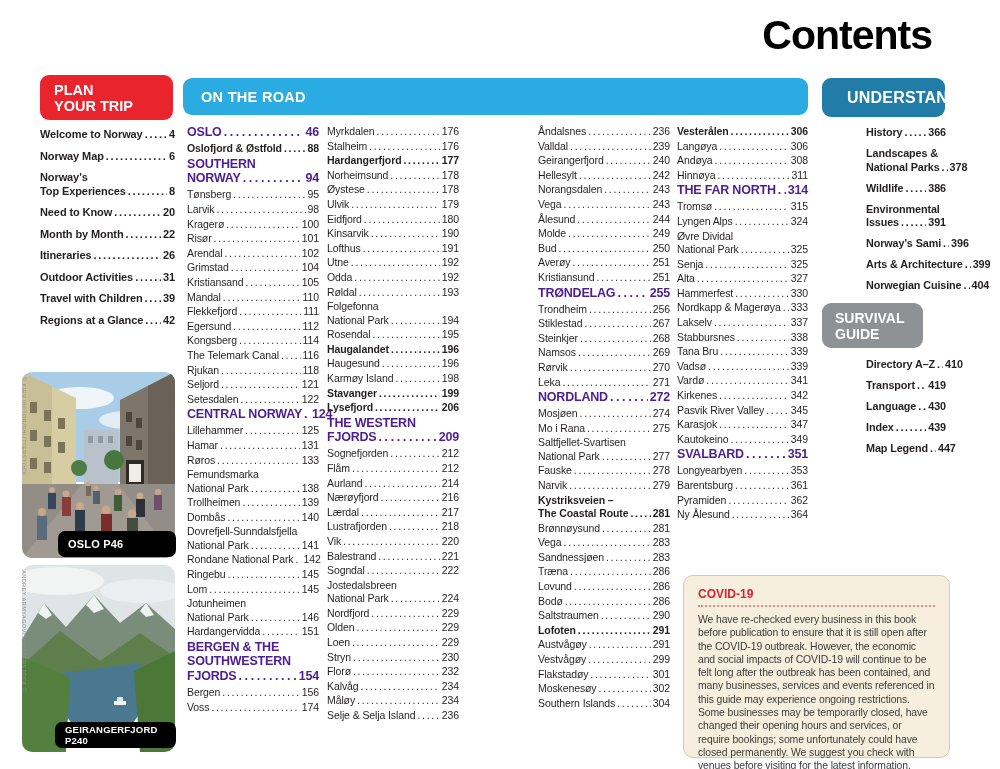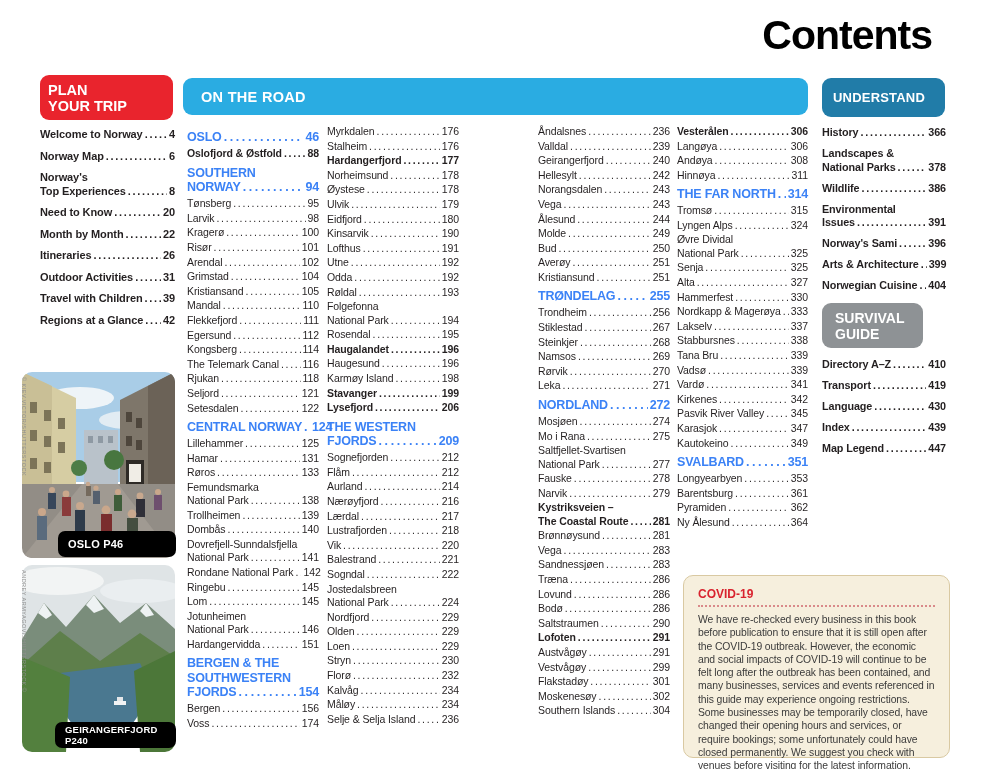--- a/index.html
+++ b/index.html
@@ -11,50 +11,50 @@
   .page-title{
     position:absolute;top:12px;right:68px;
     font-size:41px;font-weight:700;letter-spacing:-1px;color:#000;
   }
   
   .banner{
     position:absolute;border-radius:9px;color:#fff;font-weight:700;
     display:flex;align-items:center;box-sizing:border-box;
   }
   .plan-banner{left:40px;top:75px;width:133px;height:45px;background:#e9242d;
-    padding-left:8px;font-size:14.5px;line-height:16px;}
+    padding-left:14px;font-size:14.5px;line-height:16px;}
   .road-banner{left:183px;top:78px;width:625px;height:37px;background:#2aace2;
     padding-left:18px;font-size:14.5px;letter-spacing:.3px;}
   .understand-banner{left:822px;top:78px;width:123px;height:39px;background:#217ca8;
-    padding-left:11px;font-size:13px;letter-spacing:.2px;}
+    padding-left:25px;font-size:16px;letter-spacing:.2px;}
   .survival-banner{left:822px;top:303px;width:101px;height:45px;background:#8e9295;
     padding-left:13px;font-size:14px;line-height:16px;}
   
   .col{position:absolute;top:125px;width:132px;}
   .col1{left:187px;} .col2{left:327px;} .col3{left:538px;} .col4{left:677px;width:131px;}
   .plan{position:absolute;left:40px;top:128px;width:135px;}
   .rail{position:absolute;left:822px;width:124px;}
   .rail.understand-list{top:126px;}
   .rail.survival-list{top:358px;}
 
   .toc-item{margin-bottom:1.2px;font-size:10.5px;letter-spacing:-0.1px;}
   .pre-line,.dotline{line-height:13.4px;}
   .dotline{display:flex;align-items:baseline;}
   .lab{white-space:nowrap;}
   .leader{flex:1;overflow:hidden;white-space:nowrap;min-width:6px;margin:0 2px;}
   .leader::after{content:"..........................................................";letter-spacing:1.7px;}
   .pg{white-space:nowrap;}
   .toc-item.b{font-weight:700;}
-  .toc-item.s{margin-top:5px;margin-bottom:2.5px;font-weight:700;color:#3b82f6;font-size:12.5px;letter-spacing:-0.2px;}
+  .toc-item.s{margin-bottom:2.5px;font-weight:700;color:#4c1d95;font-size:12.5px;letter-spacing:-0.2px;}
   .toc-item.s .pre-line,.toc-item.s .dotline{line-height:14.6px;}
   .toc-item.s .leader::after{letter-spacing:2.6px;}
   .plan .toc-item{margin-bottom:8px;font-weight:700;font-size:11px;}
   .plan .pre-line,.plan .dotline{line-height:13.5px;}
   .rail .toc-item{margin-bottom:7.5px;font-weight:700;font-size:10.8px;}
-  .rail .pre-line,.rail .dotline{line-height:13.5px;}
+  .rail .pre-line,.rail .dotline{line-height:13.5px;margin-left:44px;}
   
   .photo{position:absolute;left:22px;width:153px;border-radius:10px;overflow:hidden;}
   .photo svg{display:block;width:100%;height:100%;}
   .photo-oslo{top:372px;height:186px;}
   .photo-geiranger{top:565px;height:187px;}
   .photo-label{
     position:absolute;background:#000;color:#fff;font-weight:700;
     border-radius:7px;display:flex;align-items:center;padding:8px 10px;
     height:26px;letter-spacing:.2px;box-sizing:border-box;
   }

